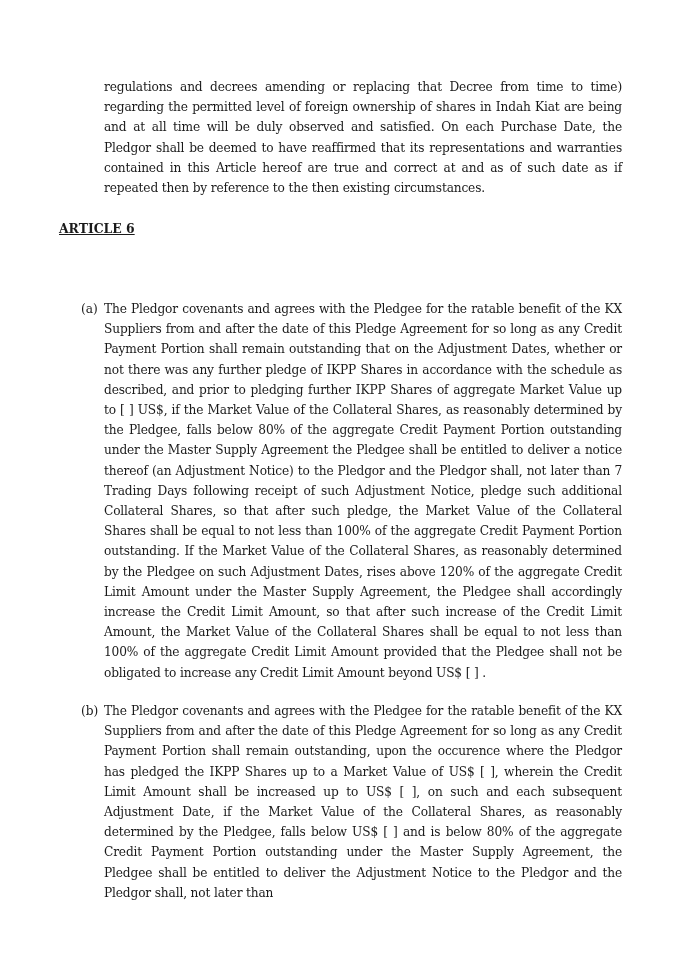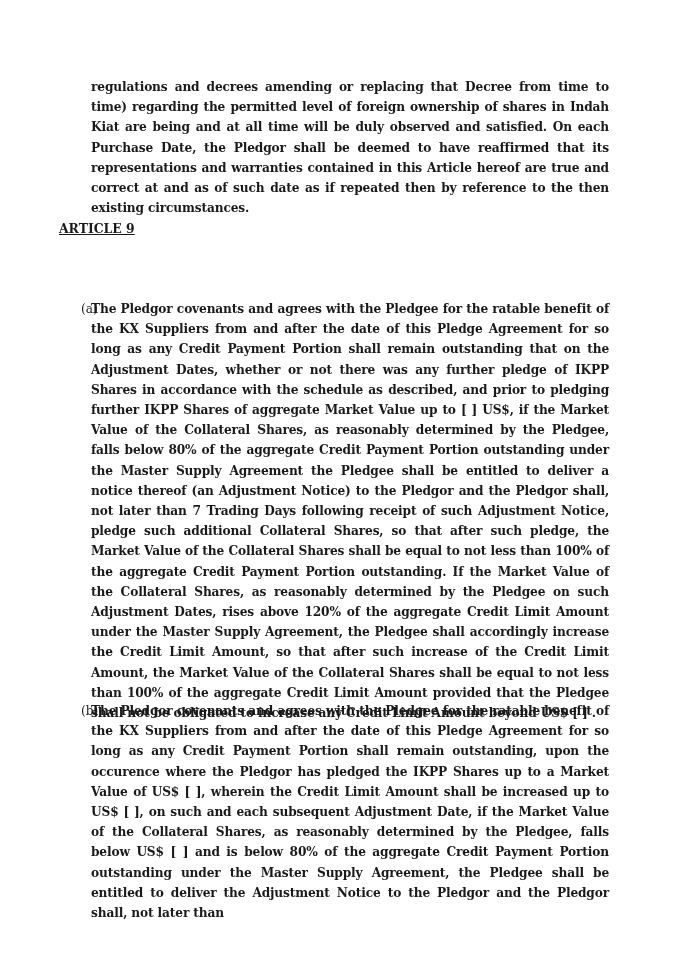--- a/index.html
+++ b/index.html
@@ -1,32 +1,32 @@
 <!DOCTYPE html>
 <html><head>
   <meta charset="utf-8">
   <style>
     html, body { margin: 0; padding: 0; background: #ffffff; }
     body { width: 680px; height: 962px; position: relative; overflow: hidden;
       font-family: "DejaVu Serif", "Liberation Serif", serif; color: #1a1a1a; }
     .page { position: absolute; left: 0; top: 0; width: 680px; height: 962px; }
-    .para { position: absolute; left: 91px; width: 518px; font-size: 12.2px; line-height: 20.2px;
-      text-align: justify; letter-spacing: -0.15px; font-weight: bold; }
+    .para { position: absolute; left: 104px; width: 518px; font-size: 12.2px; line-height: 20.2px;
+      text-align: justify; letter-spacing: -0.15px; }
     .heading { position: absolute; left: 59px; font-size: 12.4px; font-weight: bold; text-decoration: underline; }
     .subheading { position: absolute; left: 59px; font-size: 12.4px; }
     .item-label { position: absolute; left: 81px; font-size: 12.2px; line-height: 20.2px; }
     p { margin: 0; }
   </style>
 </head>
 <body>
 
 <div class="page">
   <p class="para" style="top:77px;">regulations and decrees amending or replacing that Decree from time to time) regarding the permitted level of foreign ownership of shares in Indah Kiat are being and at all time will be duly observed and satisfied. On each Purchase Date, the Pledgor shall be deemed to have reaffirmed that its representations and warranties contained in this Article hereof are true and correct at and as of such date as if repeated then by reference to the then existing circumstances.</p>
 
-  <div class="heading" style="top:221px;">ARTICLE 9</div>
+  <div class="heading" style="top:221px;">ARTICLE 6</div>
 
 
   <div class="item-label" style="top:299px;">(a)</div>
   <p class="para" style="top:299px;">The Pledgor covenants and agrees with the Pledgee for the ratable benefit of the KX Suppliers from and after the date of this Pledge Agreement for so long as any Credit Payment Portion shall remain outstanding that on the Adjustment Dates, whether or not there was any further pledge of IKPP Shares in accordance with the schedule as described, and prior to pledging further IKPP Shares of aggregate Market Value up to [ ] US$, if the Market Value of the Collateral Shares, as reasonably determined by the Pledgee, falls below 80% of the aggregate Credit Payment Portion outstanding under the Master Supply Agreement the Pledgee shall be entitled to deliver a notice thereof (an Adjustment Notice) to the Pledgor and the Pledgor shall, not later than 7 Trading Days following receipt of such Adjustment Notice, pledge such additional Collateral Shares, so that after such pledge, the Market Value of the Collateral Shares shall be equal to not less than 100% of the aggregate Credit Payment Portion outstanding. If the Market Value of the Collateral Shares, as reasonably determined by the Pledgee on such Adjustment Dates, rises above 120% of the aggregate Credit Limit Amount under the Master Supply Agreement, the Pledgee shall accordingly increase the Credit Limit Amount, so that after such increase of the Credit Limit Amount, the Market Value of the Collateral Shares shall be equal to not less than 100% of the aggregate Credit Limit Amount provided that the Pledgee shall not be obligated to increase any Credit Limit Amount beyond US$ [ ] .</p>
 
   <div class="item-label" style="top:701px;">(b)</div>
   <p class="para" style="top:701px;">The Pledgor covenants and agrees with the Pledgee for the ratable benefit of the KX Suppliers from and after the date of this Pledge Agreement for so long as any Credit Payment Portion shall remain outstanding, upon the occurence where the Pledgor has pledged the IKPP Shares up to a Market Value of US$ [ ], wherein the Credit Limit Amount shall be increased up to US$ [ ], on such and each subsequent Adjustment Date, if the Market Value of the Collateral Shares, as reasonably determined by the Pledgee, falls below US$ [ ] and is below 80% of the aggregate Credit Payment Portion outstanding under the Master Supply Agreement, the Pledgee shall be entitled to deliver the Adjustment Notice to the Pledgor and the Pledgor shall, not later than</p>
 </div>
 
 </body></html>

